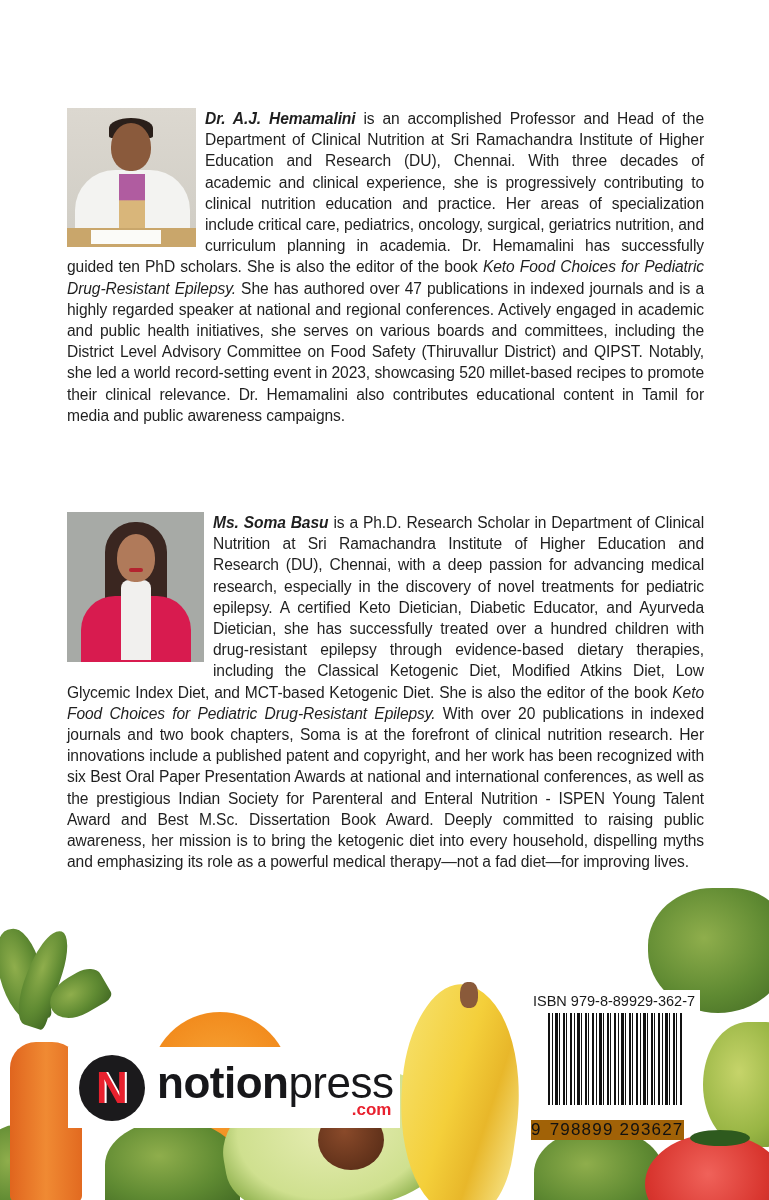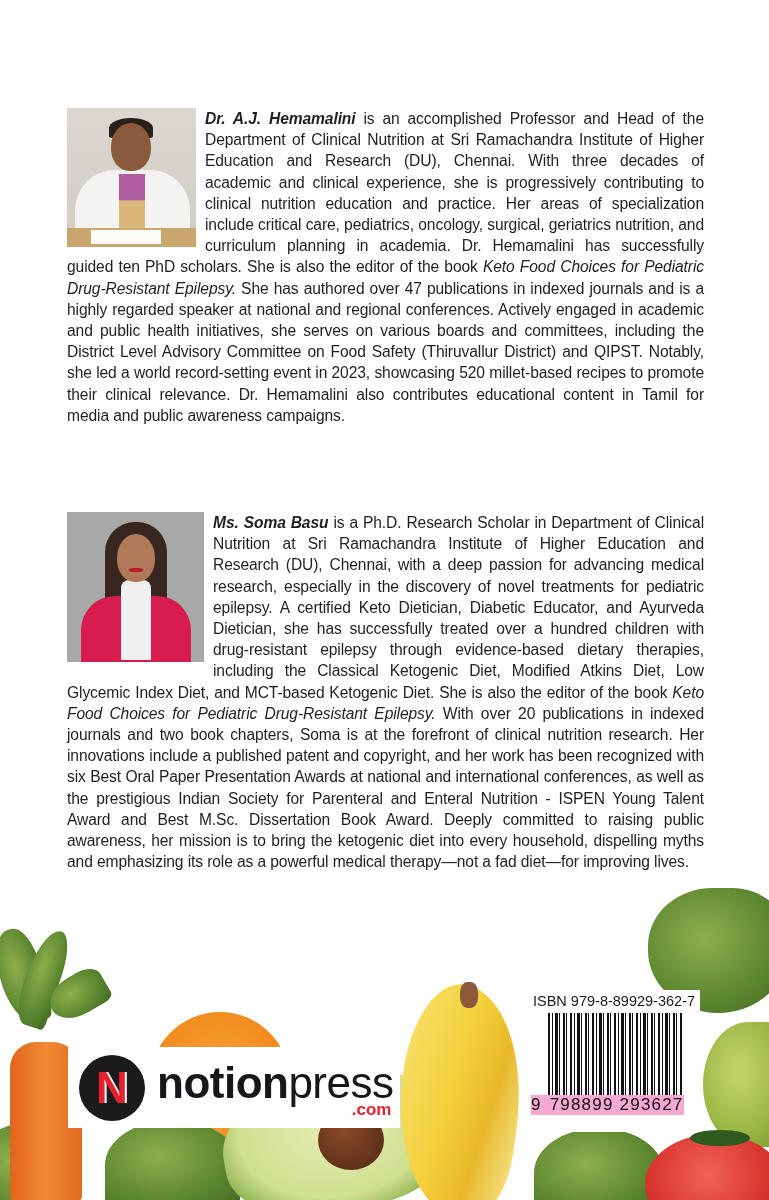--- a/index.html
+++ b/index.html
@@ -86,21 +86,21 @@
   #isbn-text {
     position:absolute; left:5px; top:3px; font-size:14.5px; color:#1a1a1a; letter-spacing:0px; white-space:nowrap;text-align:center;
   }
   #bars {
     position:absolute; left:20px; top:23px; width:134px; height:92px;
     background:repeating-linear-gradient(90deg,
       #111 0 2px, #fff 2px 4px, #111 4px 5px, #fff 5px 7px, #111 7px 10px, #fff 10px 11px,
       #111 11px 12px, #fff 12px 15px, #111 15px 17px, #fff 17px 18px, #111 18px 19px, #fff 19px 22px);
   }
   #isbn-digits {
-    position:absolute; left:3px; top:105px; font-size:17px; color:#111; letter-spacing:1.2px; white-space:nowrap; background:#f9a8d4;
+    position:absolute; left:3px; top:130px; font-size:17px; color:#111; letter-spacing:1.2px; white-space:nowrap; background:#a16207;
   }
   #isbn-digit-lead { margin-right:8px; }
   #isbn-digits span.grp2 { margin-left:6px; }
 </style>
 </head>
 <body>
 
 <div class="bio" id="bio1">
   <div class="photo" id="photo1" title="Portrait of Dr. A.J. Hemamalini in white coat at desk">
     <div class="p1-wall"></div>

